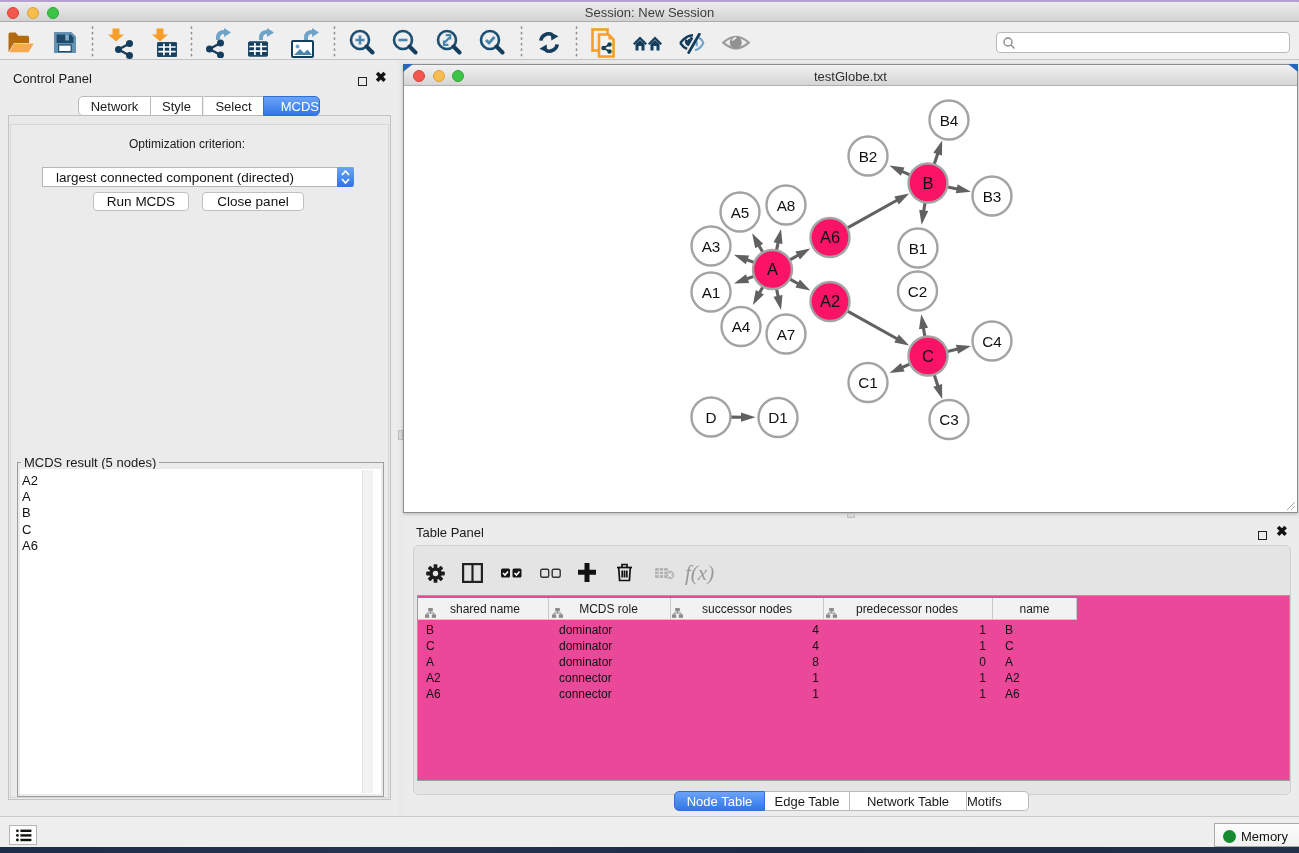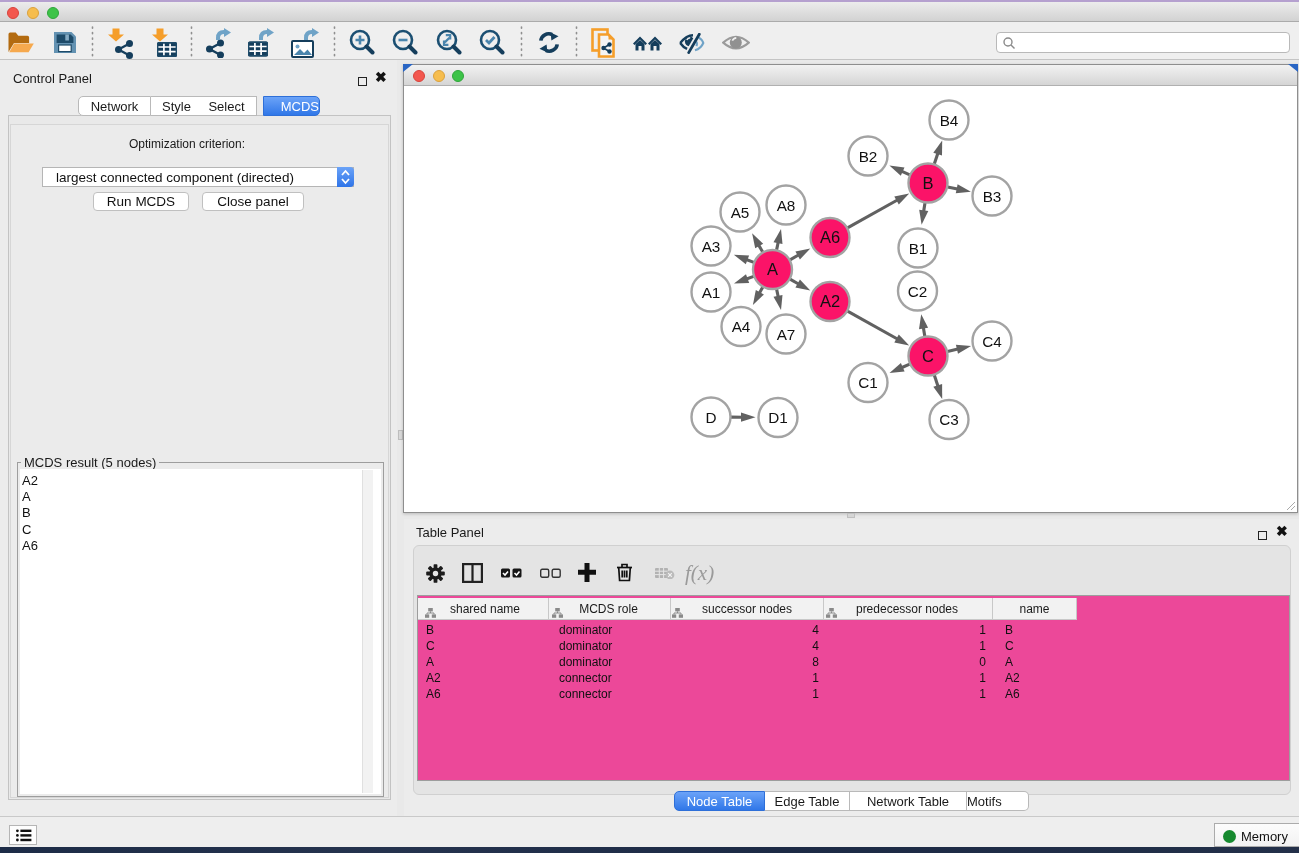--- a/index.html
+++ b/index.html
@@ -6,20 +6,21 @@
 .abs { position:absolute; }
 </style></head><body>
 
 <div class="abs" style="left:0;top:0;width:1299px;height:2px;background:#b5a0cf"></div>
 <div class="abs" style="left:0;top:847px;width:1299px;height:6px;background:linear-gradient(90deg,#1d2c47,#25334e 30%,#1c2a45 60%,#233049)"></div>
 
 <div class="abs" style="left:0;top:2px;width:1299px;height:20px;background:linear-gradient(#ececec,#d2d2d2);border-bottom:1px solid #ababab;border-radius:5px 5px 0 0">
   <div class="abs" style="left:7px;top:4.5px;width:12px;height:12px;border-radius:50%;background:#f3574e;border:0.5px solid #d8433c"></div>
   <div class="abs" style="left:27px;top:4.5px;width:12px;height:12px;border-radius:50%;background:#f6bd4e;border:0.5px solid #dba13c"></div>
   <div class="abs" style="left:47px;top:4.5px;width:12px;height:12px;border-radius:50%;background:#3dc348;border:0.5px solid #2fa63b"></div>
+  <div class="abs" style="left:0;width:1299px;top:3px;text-align:center;font-size:13px;color:#3c3c3c">Session: New Session</div>
 </div>
 
 <div class="abs" style="left:0;top:22px;width:1299px;height:38px;background:#efefef;border-bottom:1px solid #c4c4c4"></div>
 <svg style="position:absolute;left:8px;top:31px" width="27" height="23" viewBox="0 0 27 23">
 <path d="M0.5 21 V3.2 a1.6 1.6 0 0 1 1.6 -1.6 h5.6 l2.6 3.1 h9.2 a1.6 1.6 0 0 1 1.6 1.6 V12 H6 z" fill="#b36b10"></path>
 <path d="M6.2 12.6 h19.6 l-5.2 8.6 H1.2 z" fill="#f6a94e"></path>
 </svg>
 <svg style="position:absolute;left:53px;top:31px" width="24" height="23" viewBox="0 0 24 23">
 <path d="M1 1 h17.5 l4.5 4.5 V22 H1 z" fill="#6392b2" stroke="#477f9f" stroke-width="0"></path>
 <path d="M3.6 3.5 h14 l2.8 2.8 V12 H3.6 z" fill="#1e4b69"></path>
@@ -186,21 +187,21 @@
 </div>
 
 <div class="abs" style="left:0;top:60px;width:397px;height:757px;background:#ececec"></div>
 <div class="abs" style="left:13px;top:71px;font-size:13px;color:#1a1a1a">Control Panel</div>
 <div class="abs" style="left:358px;top:72px"><span style="display:inline-block;width:9px;height:9px;border:1.6px solid #222"></span></div>
 <div class="abs" style="left:375px;top:69px;font-size:14px;font-weight:bold;color:#111">✖</div>
 <div class="abs" style="left:8px;top:115px;width:383px;height:685px;border:1px solid #c3c3c3;background:#e9e9e9"></div>
 <div class="abs" style="left:10px;top:124px;width:379px;height:674px;border:1px solid #d6d6d6;background:#ebebeb"></div>
 <div style="position:absolute;left:78px;top:96px;width:73px;height:20px;background:#fff;color:#1a1a1a;border:1px solid #b9b9b9;border-top-left-radius:5px;border-bottom-left-radius:5px;box-sizing:border-box;text-align:center;font-size:13px;line-height:19px">Network</div>
 <div style="position:absolute;left:151px;top:96px;width:52px;height:20px;background:#fff;color:#1a1a1a;border:1px solid #b9b9b9;border-left:none;box-sizing:border-box;text-align:center;font-size:13px;line-height:19px">Style</div>
-<div style="position:absolute;left:197px;top:96px;width:60px;height:20px;background:#fff;color:#1a1a1a;border:1px solid #b9b9b9;border-left:none;box-sizing:border-box;text-align:center;font-size:13px;line-height:19px">Select</div>
+<div style="position:absolute;left:204px;top:96px;width:60px;height:20px;background:#fff;color:#1a1a1a;border:1px solid #b9b9b9;border-left:none;box-sizing:border-box;text-align:center;font-size:13px;line-height:19px">Select</div>
 <div style="position:absolute;left:263px;top:96px;width:57px;height:20px;background:linear-gradient(#6ba3f8,#3077e8);color:#fff;border:1px solid #2e6fd8;border-top-right-radius:5px;border-bottom-right-radius:5px;box-sizing:border-box;text-align:right;font-size:13px;line-height:19px">MCDS</div>
 <div class="abs" style="left:129px;top:137px;width:140px;font-size:12px;color:#1a1a1a">Optimization criterion:</div>
 
 <div class="abs" style="left:42px;top:167px;width:312px;height:20px;background:#fff;border:1px solid #b5b5b5;border-radius:0">
   <div class="abs" style="left:13px;top:1.5px;font-size:13.5px;color:#111">largest connected component (directed)</div>
   <div class="abs" style="right:-1px;top:-1px;width:17px;height:20px;background:linear-gradient(#6ba3f8,#2e74e8);border-radius:0 4px 4px 0">
     <svg width="17" height="20" viewBox="0 0 17 20">
         <path d="M5 8 l3.5 -4 l3.5 4 M5 12 l3.5 4 l3.5 -4" fill="none" stroke="#fff" stroke-width="1.8"></path>
       </svg>
   </div>
@@ -214,20 +215,21 @@
 <div class="abs" style="left:362px;top:470px;width:11px;height:323px;background:#f2f2f2;border-left:1px solid #e0e0e0"></div>
 <div class="abs" style="left:22px;top:473px;font-size:13px;color:#111;line-height:16.2px">A2<br>A<br>B<br>C<br>A6</div>
 
 <div class="abs" style="left:398px;top:430px;width:5px;height:10px;background:#d8d8d8;border:1px solid #bdbdbd"></div>
 
 <div class="abs" style="left:403px;top:64px;width:895px;height:449px;border:1px solid #8e8e8e;background:#fff;box-shadow:0 1px 3px rgba(0,0,0,.2)">
   <div class="abs" style="left:0;top:0;width:893px;height:21px;background:linear-gradient(#f2f2f2,#d5d5d5);border-bottom:1px solid #b0b0b0">
     <div class="abs" style="left:9px;top:4.5px;width:12px;height:12px;border-radius:50%;background:#f3574e;border:0.5px solid #d8433c"></div>
     <div class="abs" style="left:29px;top:4.5px;width:12px;height:12px;border-radius:50%;background:#f6bd4e;border:0.5px solid #dba13c"></div>
     <div class="abs" style="left:48px;top:4.5px;width:12px;height:12px;border-radius:50%;background:#3dc348;border:0.5px solid #2fa63b"></div>
+    <div class="abs" style="left:0;width:893px;top:4px;text-align:center;font-size:13px;color:#2e2e2e">testGlobe.txt</div>
   </div>
   <svg class="abs" style="left:0;top:21px" width="893" height="426" viewBox="403 86 893 426" font-family="Liberation Sans,sans-serif">
       <line x1="761.7" y1="252.1" x2="757.2" y2="244.2" stroke="#616161" stroke-width="3.1"></line>
       <polygon points="751.1,233.3 762.2,243.7 754.2,248.2" fill="#616161"></polygon>
       <line x1="775.6" y1="249.9" x2="777.4" y2="241.2" stroke="#616161" stroke-width="3.1"></line>
       <polygon points="780.0,229.0 781.5,244.1 772.5,242.2" fill="#616161"></polygon>
       <line x1="752.8" y1="262.4" x2="744.6" y2="259.2" stroke="#616161" stroke-width="3.1"></line>
       <polygon points="732.9,254.7 748.1,255.6 744.8,264.2" fill="#616161"></polygon>
       <line x1="752.7" y1="276.4" x2="744.7" y2="279.3" stroke="#616161" stroke-width="3.1"></line>
       <polygon points="733.0,283.6 745.0,274.3 748.2,282.9" fill="#616161"></polygon>

